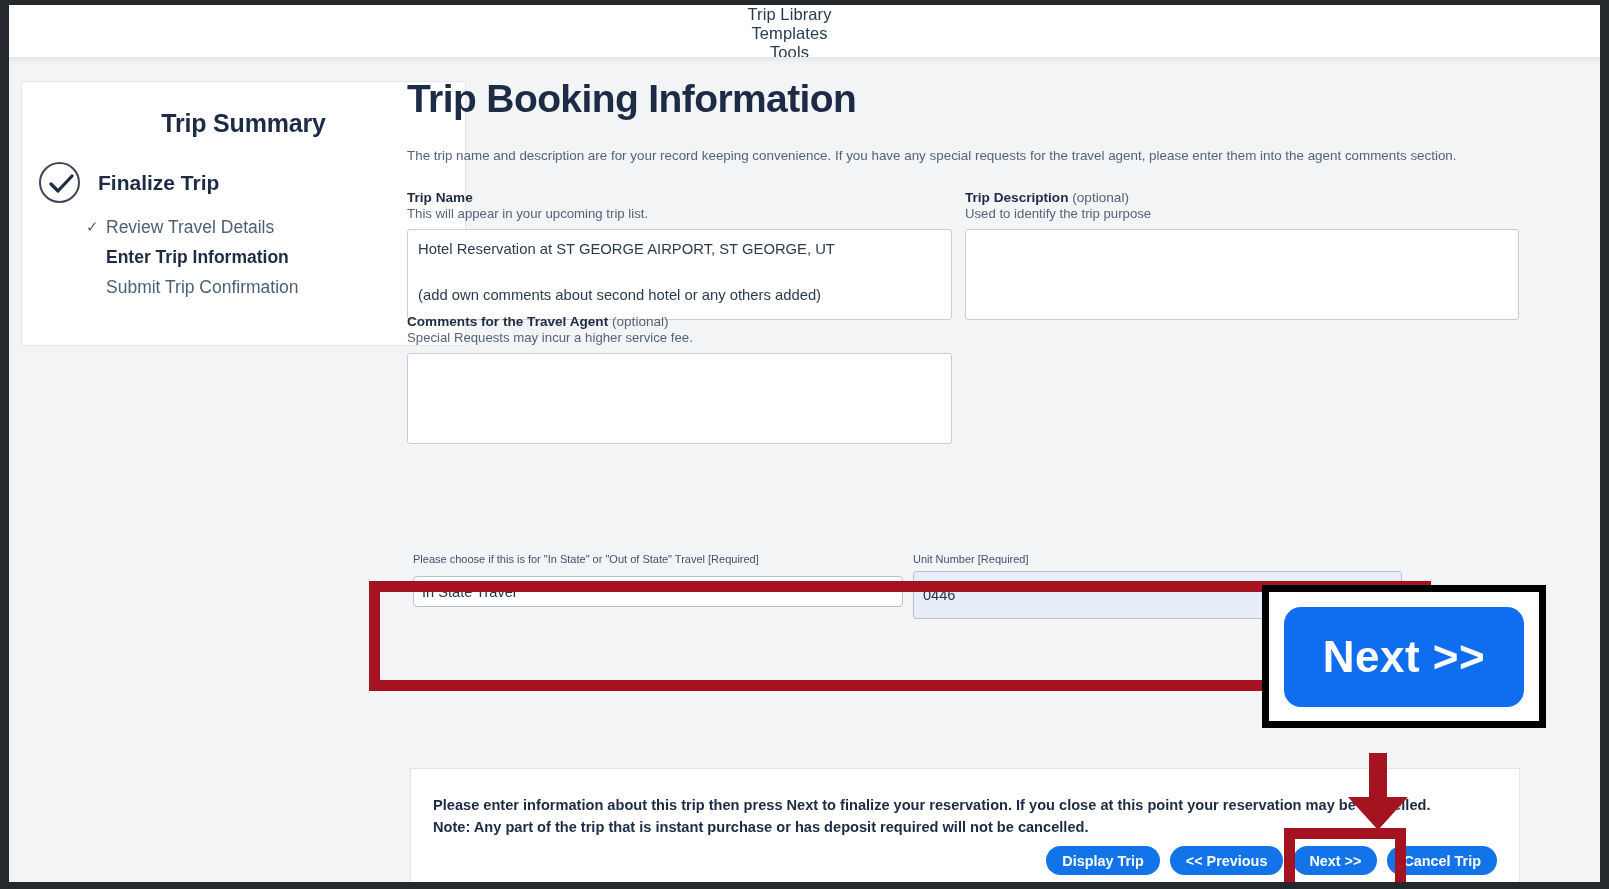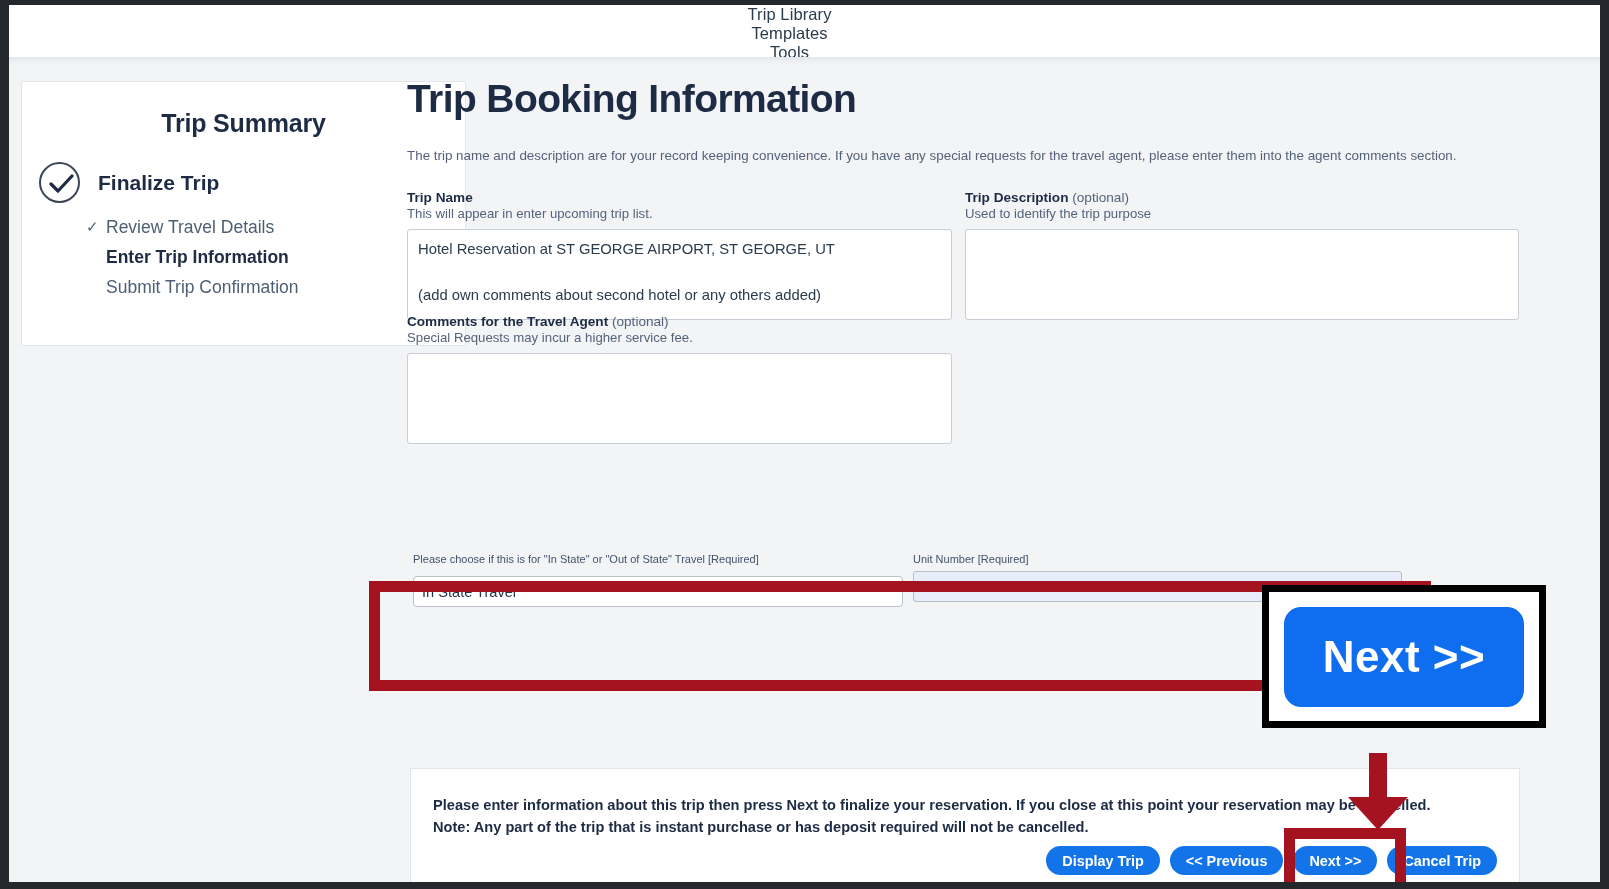--- a/index.html
+++ b/index.html
@@ -200,21 +200,21 @@
     -webkit-appearance: none;
   }
   .sel-wrap { position: relative; display: inline-block; }
   .sel-caret {
     position: absolute; right: 13px; top: 13px;
     pointer-events: none;
   }
   input.unit {
     margin-top: 6px;
     width: 489px;
-    height: 31px;
+    height: 48px;
     border: 1px solid #b9c0ca;
     border-radius: 3px;
     background: #e8edfa;
     font-family: "Liberation Sans", sans-serif;
     font-size: 14.6px;
     color: #27354a;
     padding: 0 9px;
   }
 
   
@@ -358,21 +358,21 @@
     </div>
 
     <div id="main">
 
       <h1 id="page-title">Trip Booking Information</h1>
       <div id="intro">The trip name and description are for your record keeping convenience. If you have any special requests for the travel agent, please enter them into the agent comments section.</div>
 
       <div class="two-col" style="height:150px; margin-top:0;">
         <div class="col-left">
           <div class="field-label">Trip Name</div>
-          <div class="field-sub">This will appear in enter upcoming trip list.</div>
+          <div class="field-sub">This will appear in your upcoming trip list.</div>
           <textarea class="ta" placeholder="" style="">Hotel Reservation at ST GEORGE AIRPORT, ST GEORGE, UT
 
 (add own comments about second hotel or any others added)</textarea>
         </div>
         <div class="col-right">
           <div class="field-label">
             <span>Trip Description</span>
             <span class="opt">(optional)</span>
           </div>
           <div class="field-sub">Used to identify the trip purpose</div>

